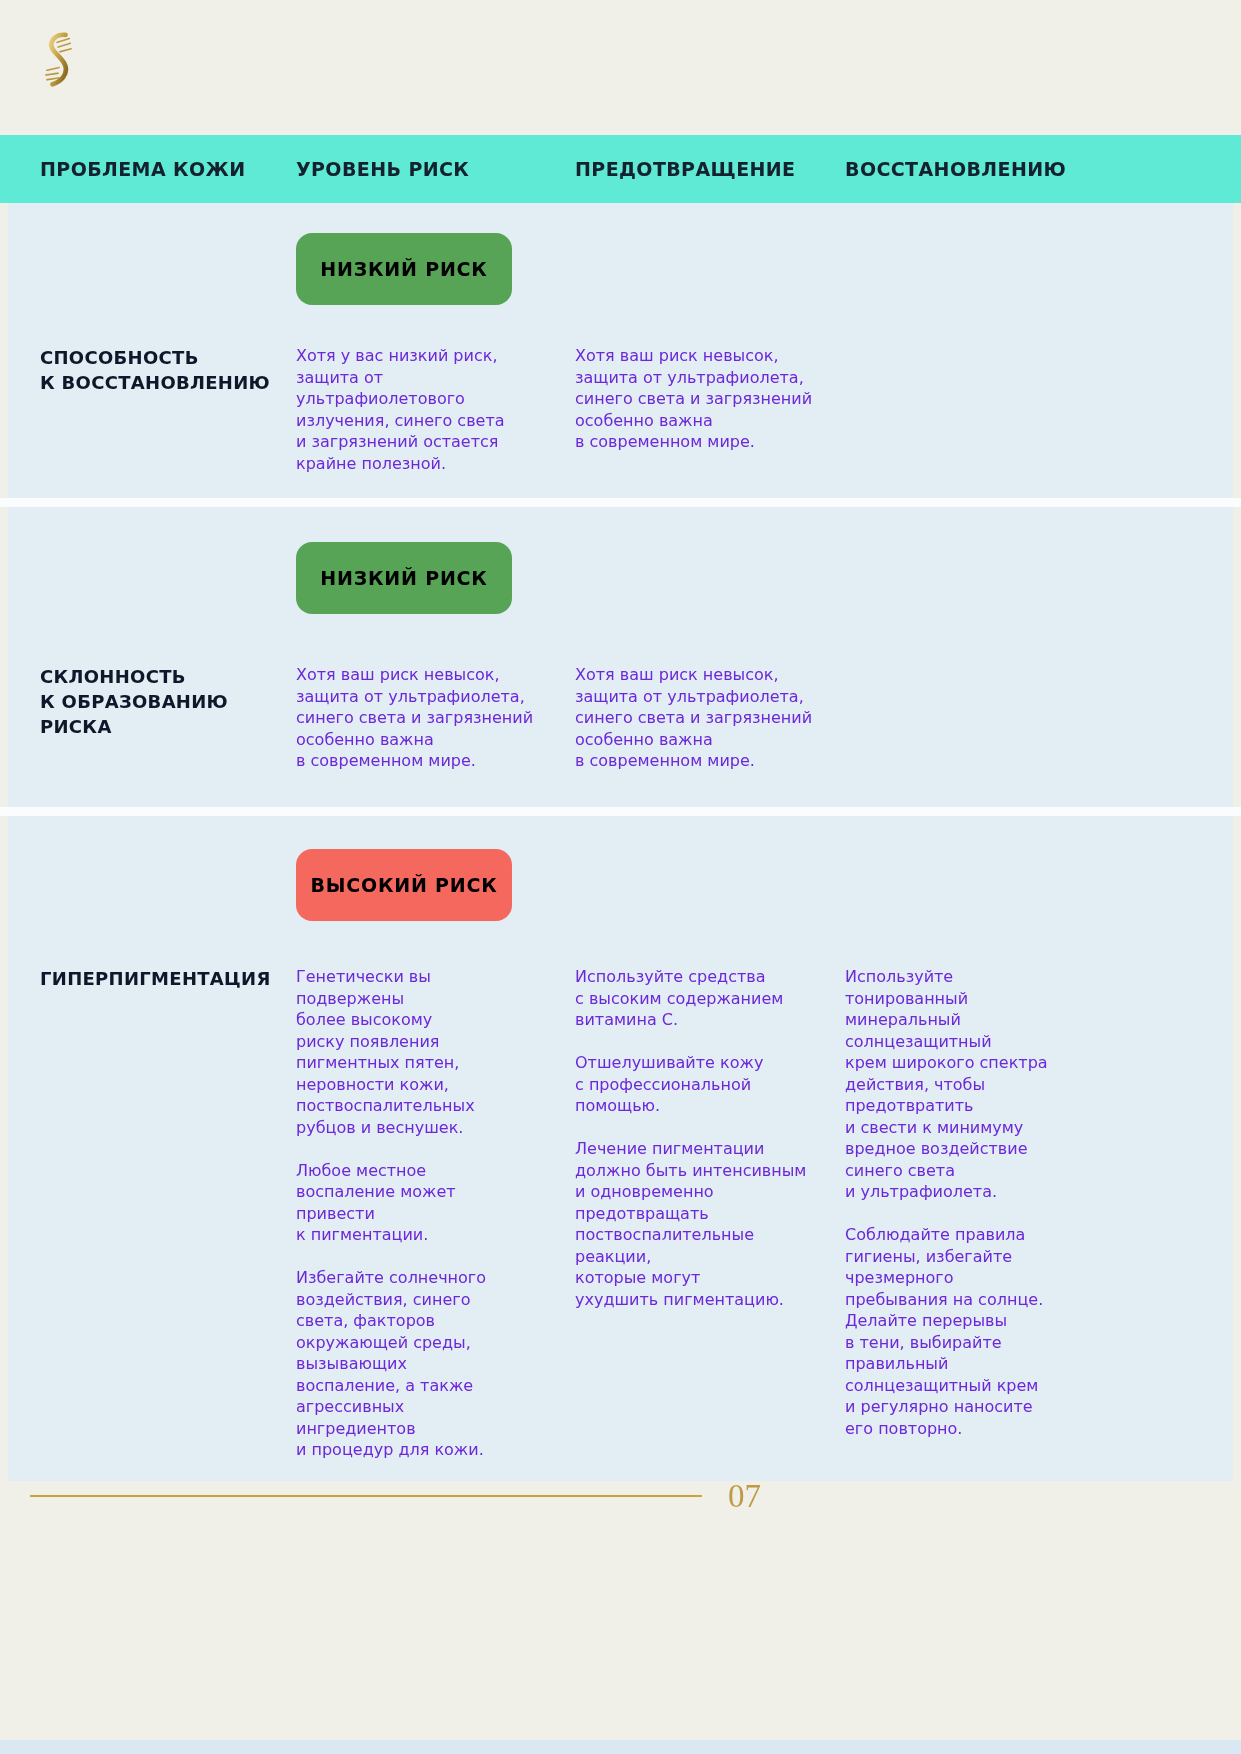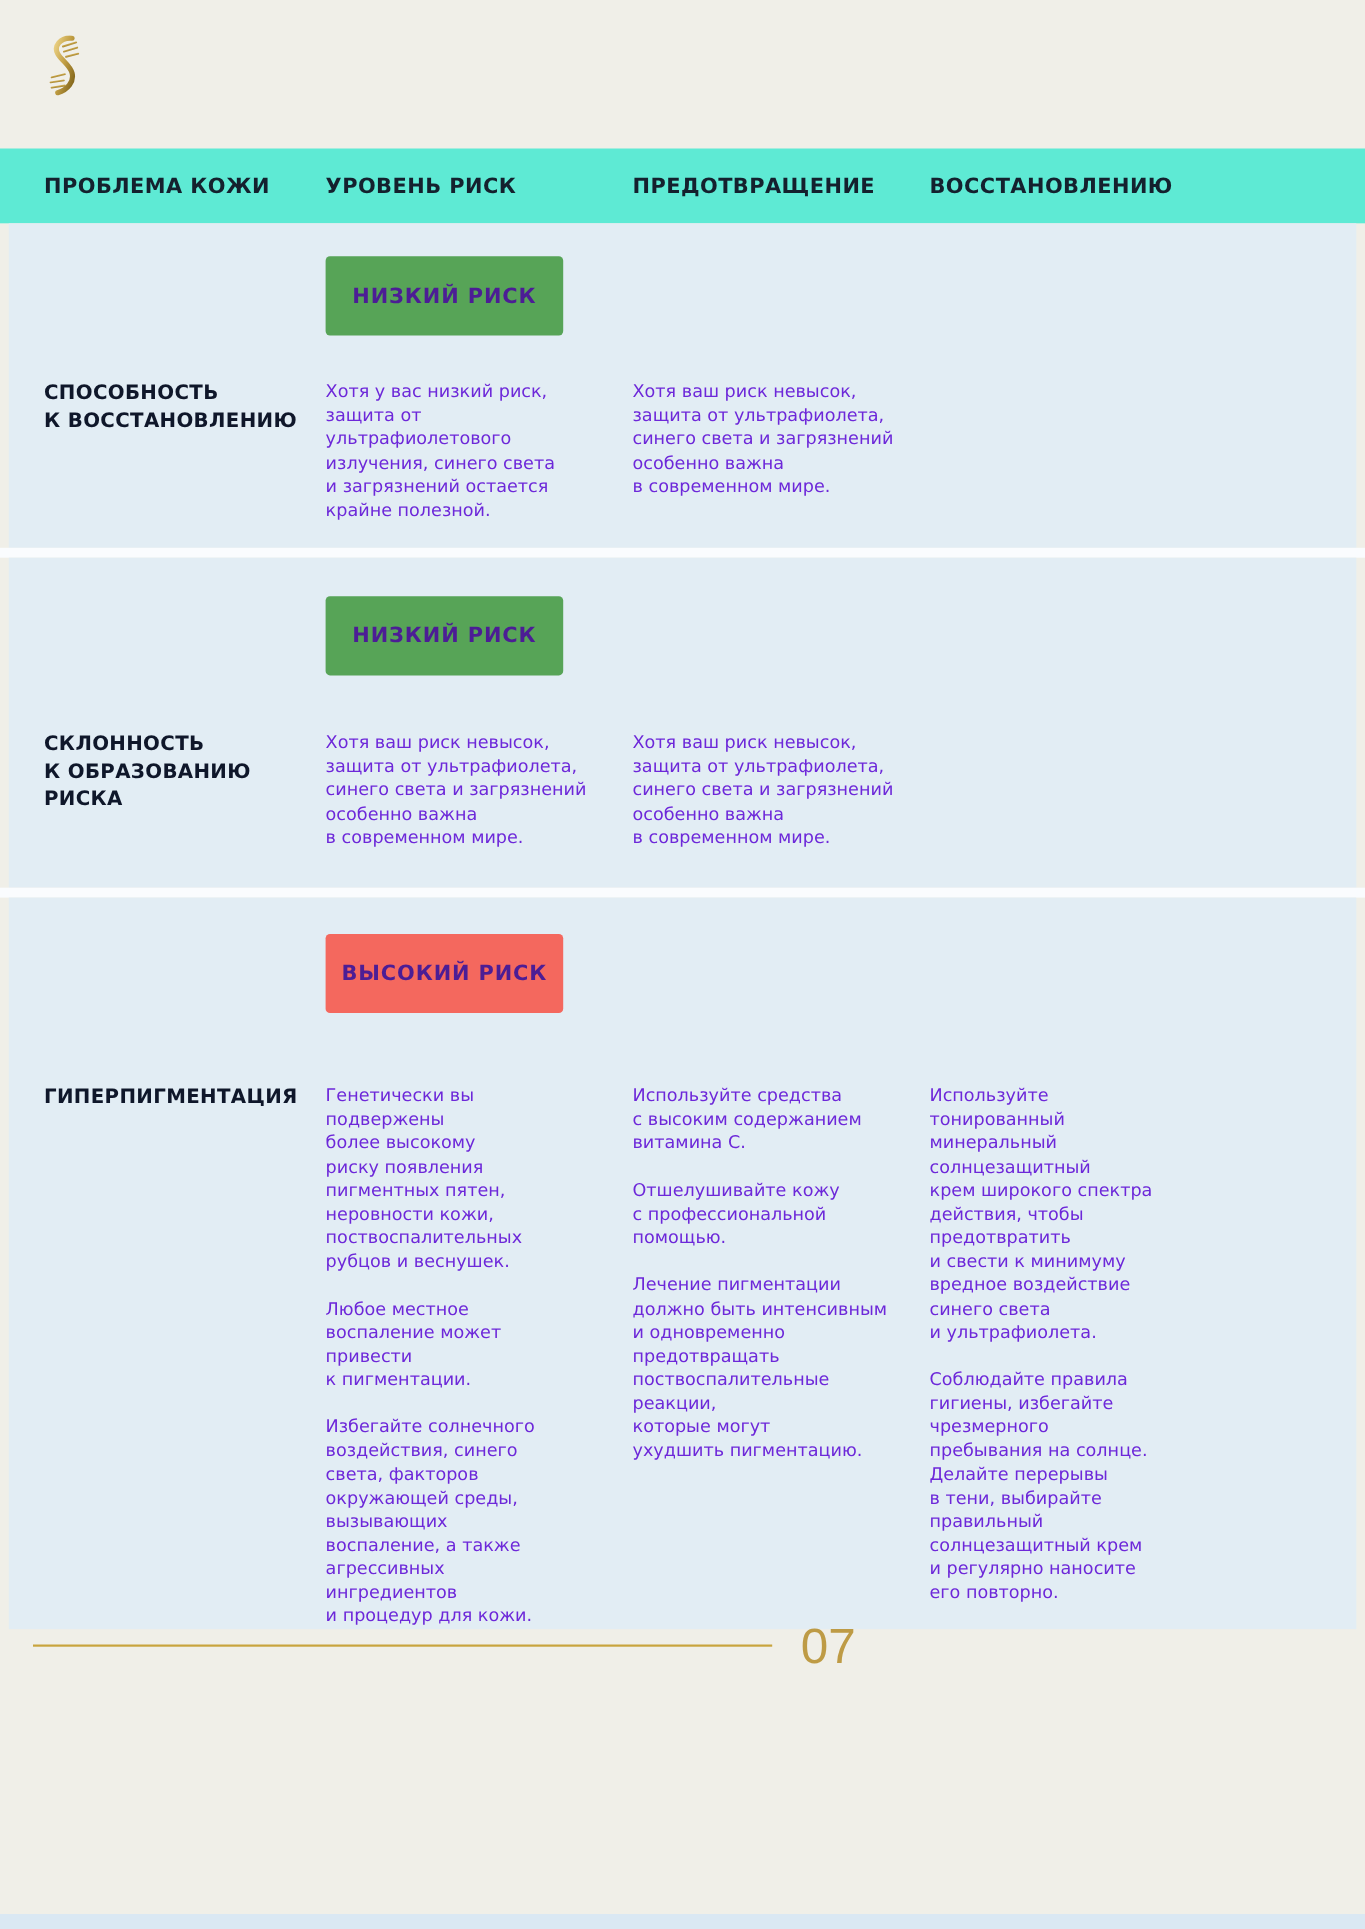--- a/index.html
+++ b/index.html
@@ -48,35 +48,35 @@
   .card-2 { padding-top: 35px; min-height: 300px; }
   .card-3 { padding-top: 33px; min-height: 665px; }
 
   .gap { height: 9px; background: #FAFCFE; }
 
   .badge {
     grid-column: 2;
     grid-row: 1;
     width: 216px;
     height: 72px;
-    border-radius: 4px;
+    border-radius: 16px;
     display: flex;
     align-items: center;
     justify-content: center;
-    color: #4c1d95;
+    color: #000000;
     font-size: 19px;
     font-weight: bold;
     letter-spacing: 0.8px;
     white-space: nowrap;
   }
   .badge-low  { background: #57A457; }
   .badge-high { background: #F4685E; }
   .card-1 .badge { margin-bottom: 40px; }
   .card-2 .badge { margin-bottom: 50px; }
-  .card-3 .badge { margin-bottom: 64px; }
+  .card-3 .badge { margin-bottom: 45px; }
 
   .problem-title {
     grid-column: 1;
     grid-row: 2;
     font-size: 18px;
     font-weight: bold;
     color: #0f172a;
     line-height: 25px;
     letter-spacing: 0.3px;
     white-space: pre-line;
@@ -104,22 +104,22 @@
     align-items: center;
     padding-left: 30px;
   }
   .footer-rule {
     width: 672px;
     height: 2px;
     background: #C8A43C;
   }
   .page-number {
     margin-left: 26px;
-    font-family: Liberation Sans, sans-serif;
-    font-size: 45px;
+    font-family: Liberation Serif, serif;
+    font-size: 33px;
     line-height: 1;
     color: #BE9B45;
   }
 
   .bottom-strip {
     position: absolute;
     bottom: 0; left: 0; right: 0;
     height: 14px;
     background: #DAE8F3;
   }

